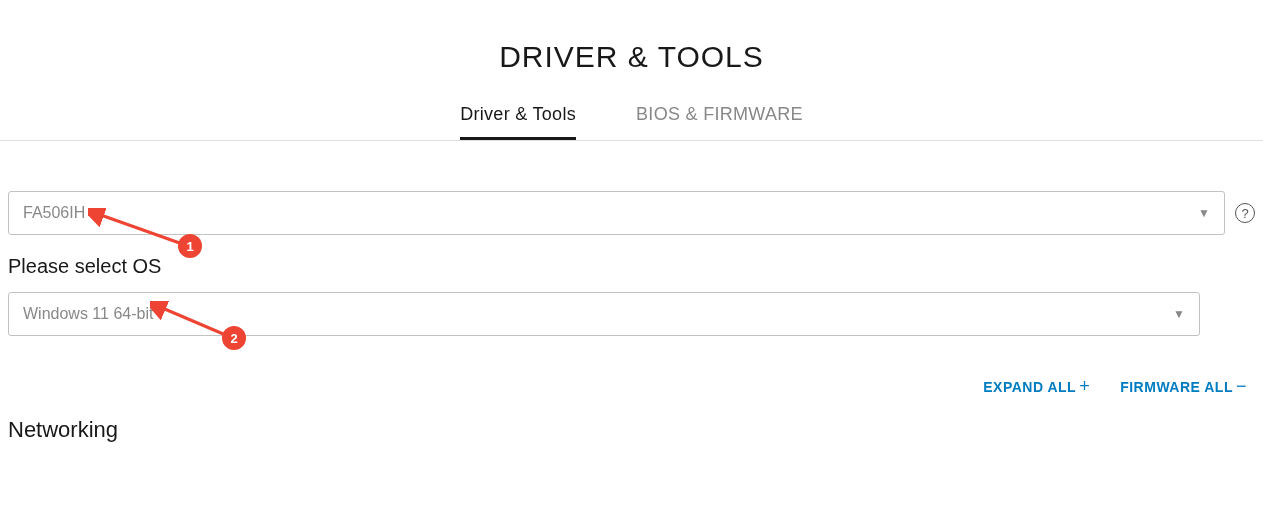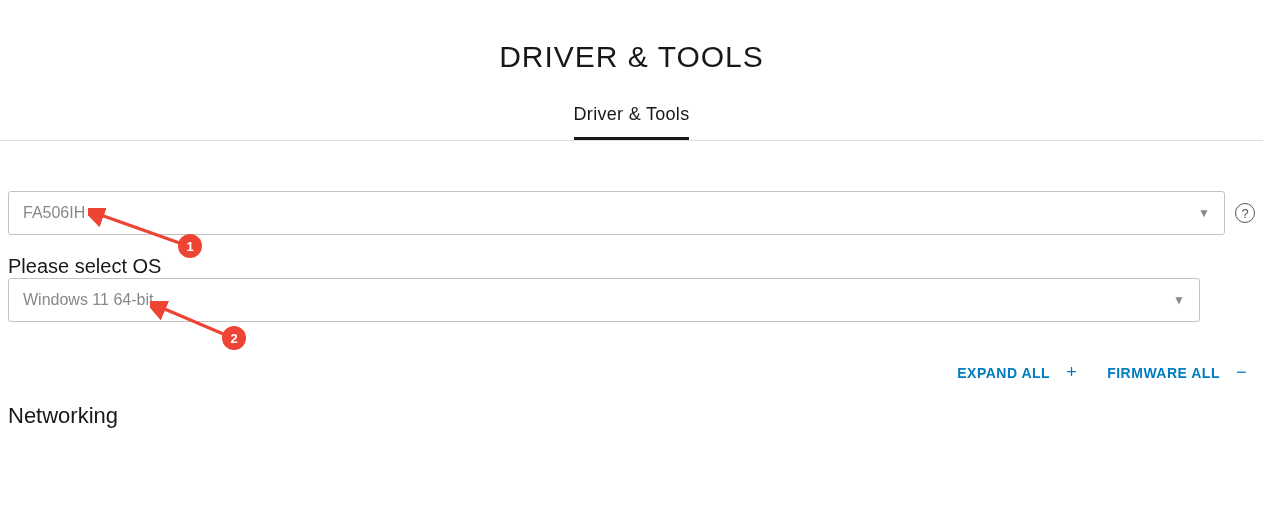--- a/index.html
+++ b/index.html
@@ -94,20 +94,21 @@
       align-items: center;
       justify-content: center;
       font-size: 13px;
       color: #555;
       cursor: pointer;
       flex-shrink: 0;
       font-weight: 500;
     }
     .os-label {
       font-size: 20px;
+      margin-bottom: 14px;
       margin-top: 4px;
     }
     .os-select-wrapper {
       margin-bottom: 20px;
       padding-right: 55px;
     }
     .actions-row {
       display: flex;
       justify-content: flex-end;
       gap: 30px;
@@ -115,21 +116,21 @@
       margin-top: 40px;
     }
     .action-btn {
       color: #007cc0;
       font-size: 14px;
       font-weight: 700;
       letter-spacing: 0.5px;
       cursor: pointer;
       display: flex;
       align-items: center;
-      gap: 16px;
+      gap: 3px;
     }
     .action-symbol {
       font-size: 18px;
       font-weight: 400;
     }
     .section-title {
       font-size: 22px;
       font-weight: 400;
       margin-top: 20px;
     }
@@ -169,20 +170,21 @@
       top: 185px;
     }
   </style>
 </head>
 <body>
 
 <h1 class="page-title">DRIVER &amp; TOOLS</h1>
 
 <div class="tabs">
   <div class="tab active">Driver &amp; Tools</div>
+  <div class="tab inactive">BIOS &amp; FIRMWARE</div>
 </div>
 
 <div class="content">
 
 
   <div class="select-wrapper-row">
     <div class="select-wrapper">
       <div class="select-box">
         <span class="select-text">FA506IH</span>
         <span class="caret-down">▼</span>

